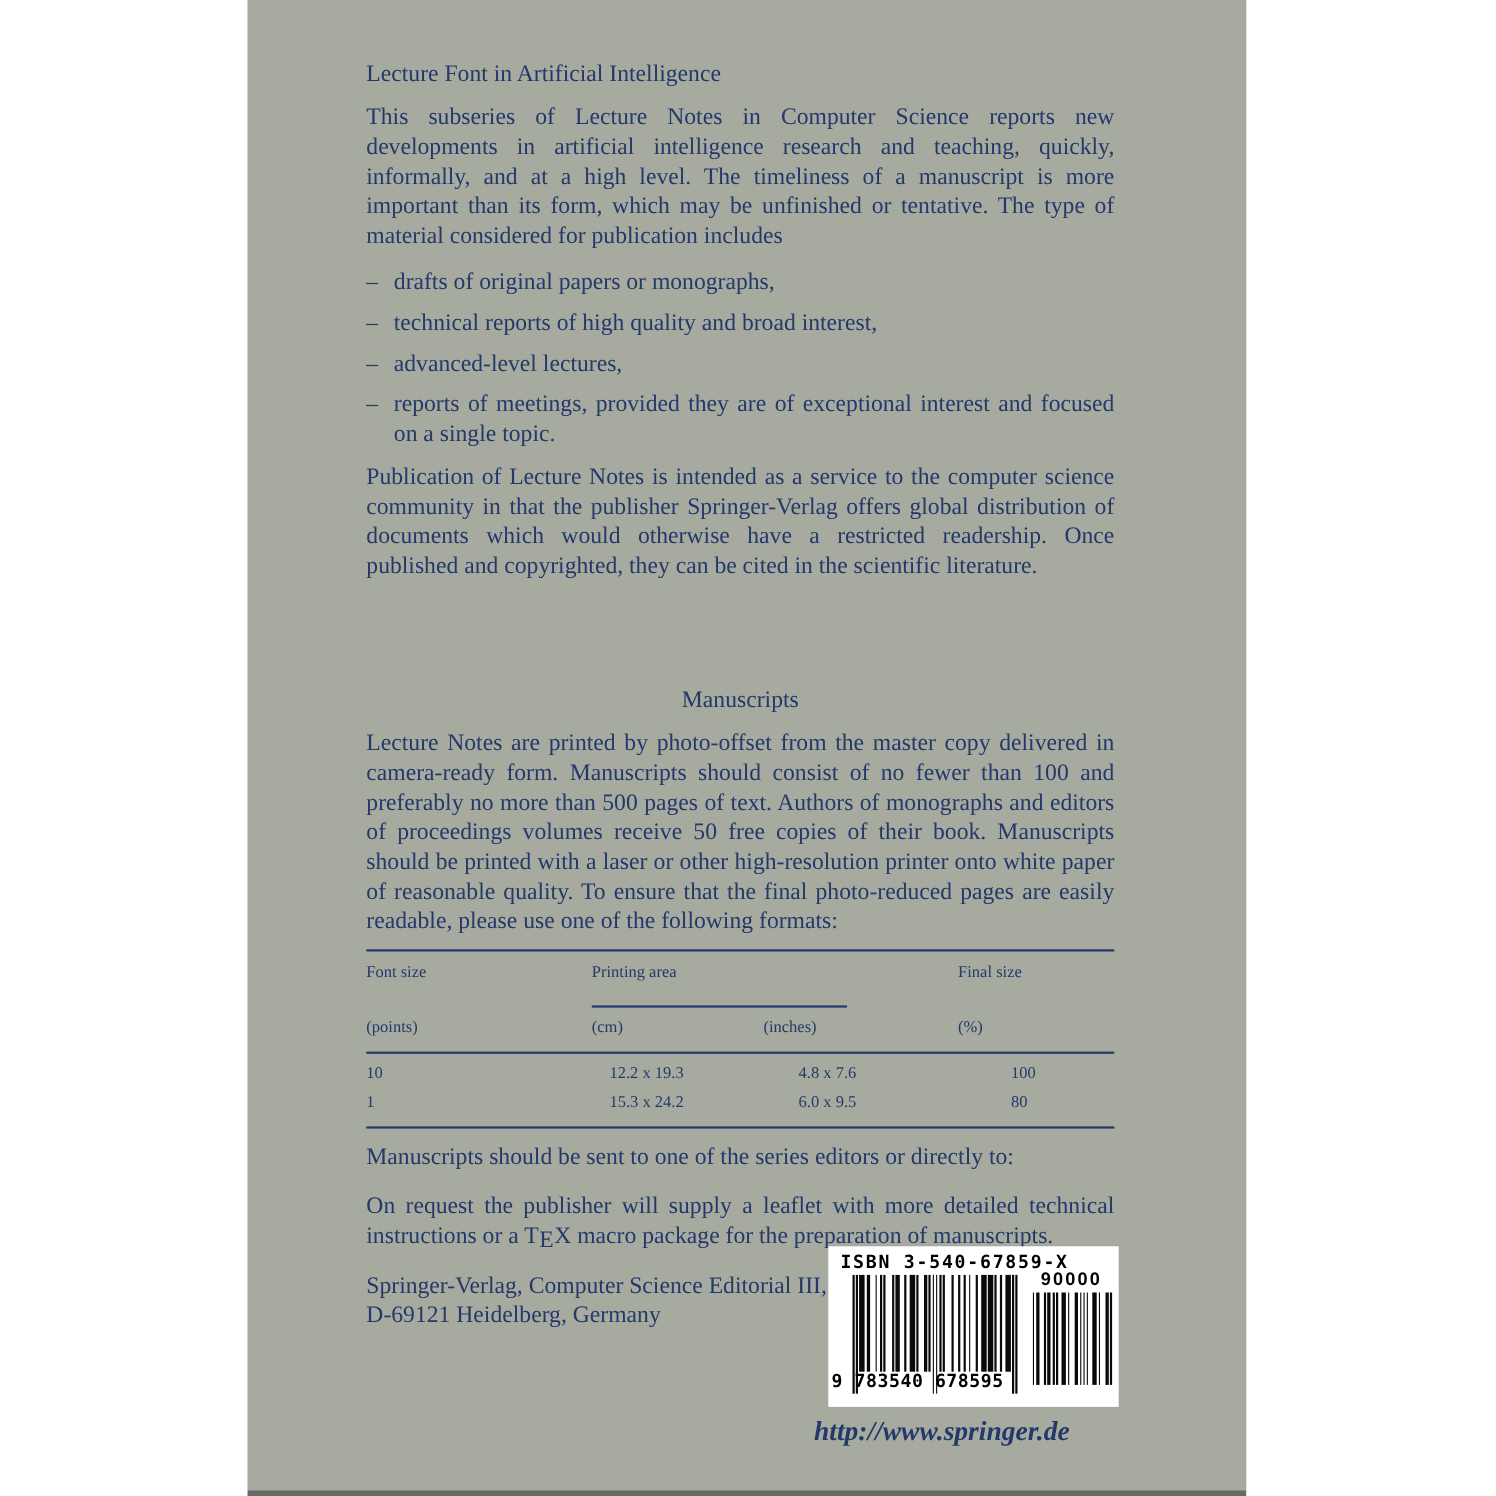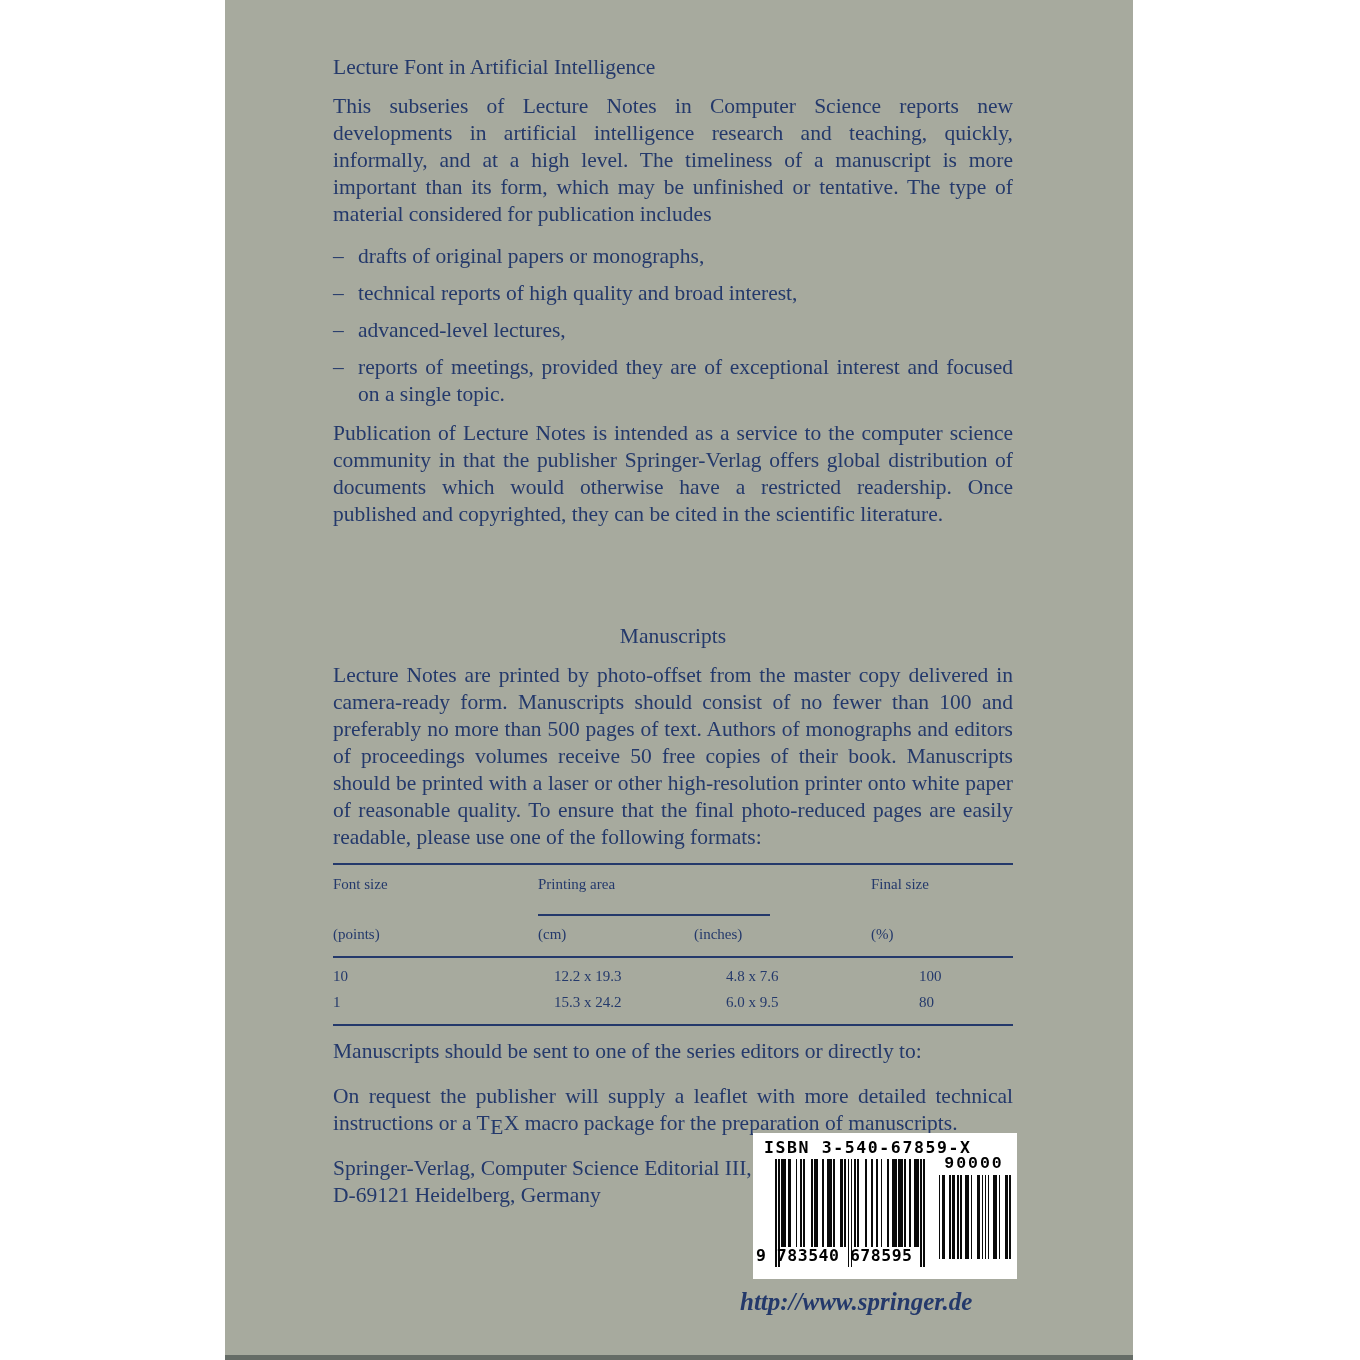--- a/index.html
+++ b/index.html
@@ -107,21 +107,21 @@
   .ean-digits{
     position:absolute;left:3px;top:113px;
     font-family:"DejaVu Sans Mono", monospace;
     font-weight:bold;
     font-size:16.5px;letter-spacing:0.5px;
     color:#000;white-space:pre;
   }
   .supp-label{
     position:absolute;left:184px;top:21px;width:74px;
     text-align:center;
-    font-family:Liberation Mono, monospace;
+    font-family:Liberation Sans, sans-serif;
     font-weight:bold;
     font-size:16.5px;letter-spacing:2px;
     color:#000;
   }
   .ean-supp{
     position:absolute;left:184px;top:42px;
     width:74px;height:84px;
   }
   .url-line{
     position:absolute;

